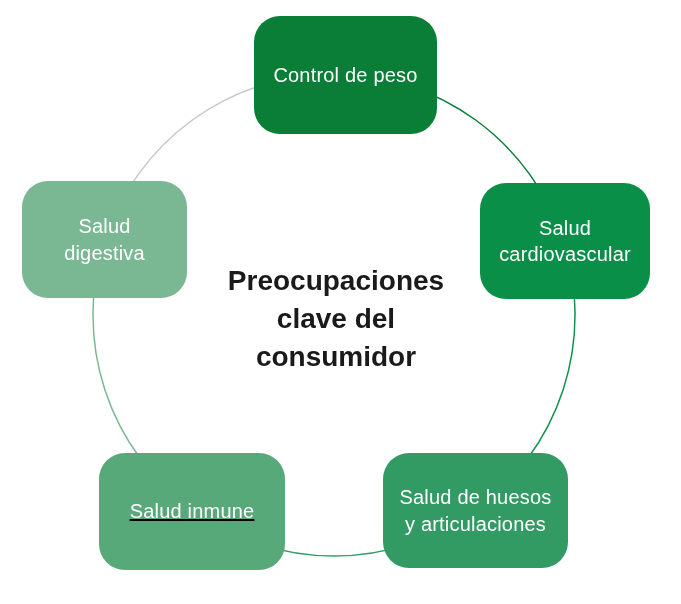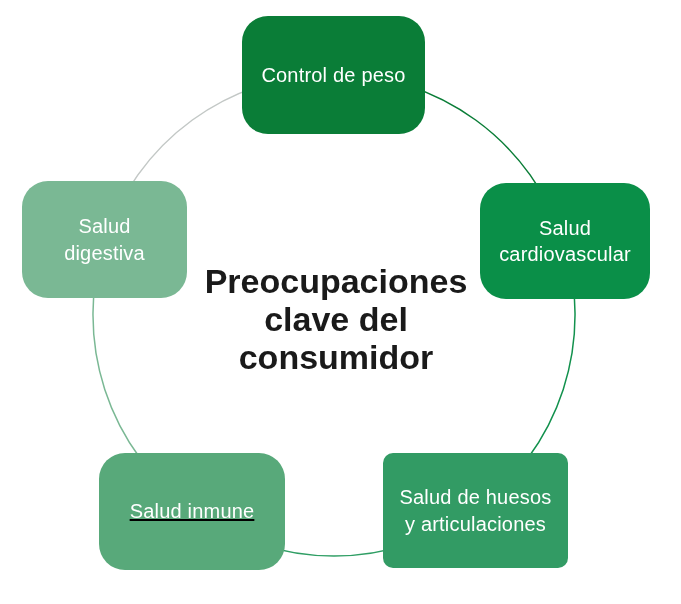--- a/index.html
+++ b/index.html
@@ -29,33 +29,33 @@
     text-align: center;
   }
   .node-label {
     font-size: 20px;
     line-height: 1.32;
     letter-spacing: 0.2px;
     white-space: pre-line;
     color: #ffffff;
     padding: 0 8px;
   }
-  .node-top          { left: 242px; top: 16px;  width: 183px; height: 118px; }
+  .node-top          { left: 254px; top: 16px;  width: 183px; height: 118px; }
   .node-right        { left: 480px; top: 183px; width: 170px; height: 116px; }
   .node-bottom-right { left: 383px; top: 453px; width: 185px; height: 115px; }
   .node-bottom-left  { left: 99px;  top: 453px; width: 186px; height: 117px; }
   .node-left         { left: 22px;  top: 181px; width: 165px; height: 117px; }
   .center-title {
     position: absolute;
     left: 191px;
     top: 262px;
     width: 290px;
     text-align: center;
     font-weight: bold;
-    font-size: 34px;
+    font-size: 28px;
     line-height: 38px;
     white-space: pre-line;
     color: #1a1a1a;
   }
 </style>
 </head>
 <body>
 
 <div class="canvas">
 
@@ -69,21 +69,21 @@
 
   <div class="node node-top" style="background-color: rgb(10, 125, 55);">
     <div class="node-label" style="color: rgb(255, 255, 255);">Control de peso</div>
   </div>
 
   <div class="node node-right" style="background-color: rgb(10, 143, 72);">
     <div class="node-label" style="color: rgb(255, 255, 255);">Salud
 cardiovascular</div>
   </div>
 
-  <div class="node node-bottom-right" style="background-color: rgb(50, 155, 100); border-radius: 10px;">
+  <div class="node node-bottom-right" style="background-color: rgb(50, 155, 100);">
     <div class="node-label" style="color: rgb(255, 255, 255);">Salud de huesos
 y articulaciones</div>
   </div>
 
   <div class="node node-bottom-left" style="background-color: rgb(88, 169, 122); text-decoration: underline;">
     <div class="node-label" style="color: rgb(255, 255, 255);">Salud inmune</div>
   </div>
 
   <div class="node node-left" style="background-color: rgb(122, 184, 148);">
     <div class="node-label" style="color: rgb(255, 255, 255);">Salud

